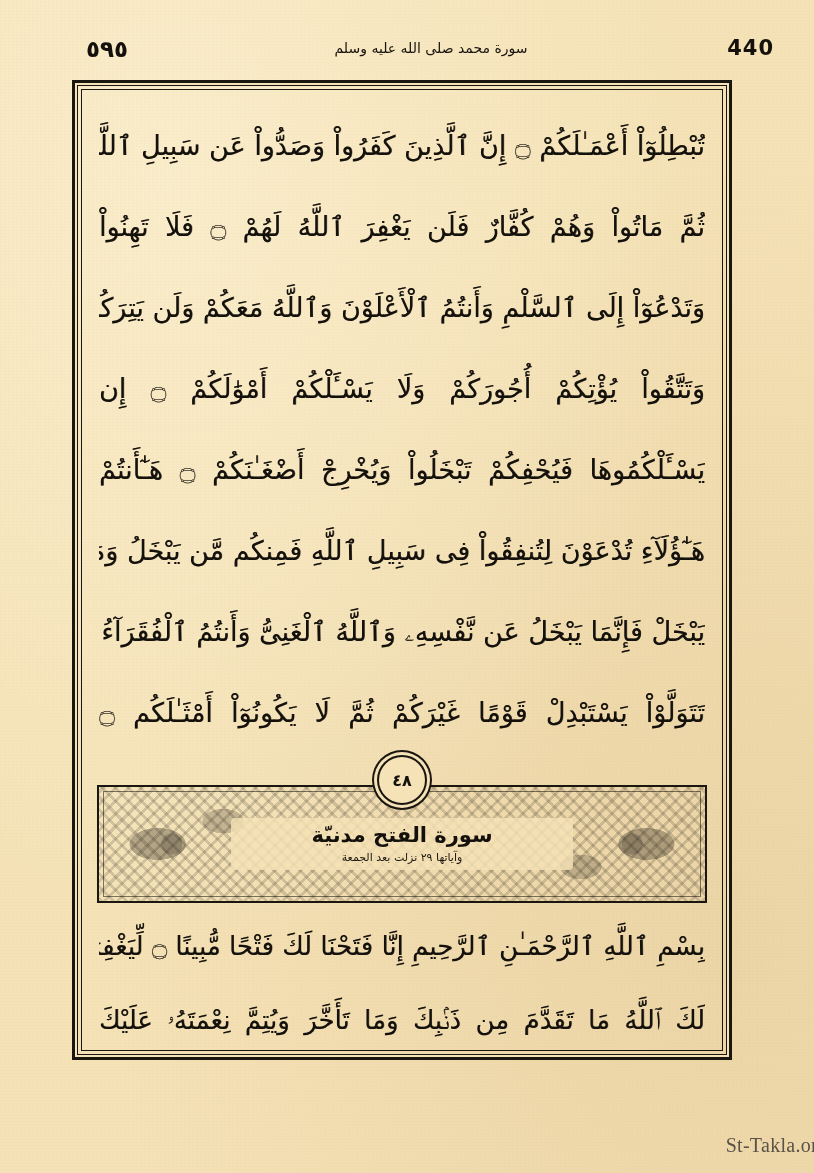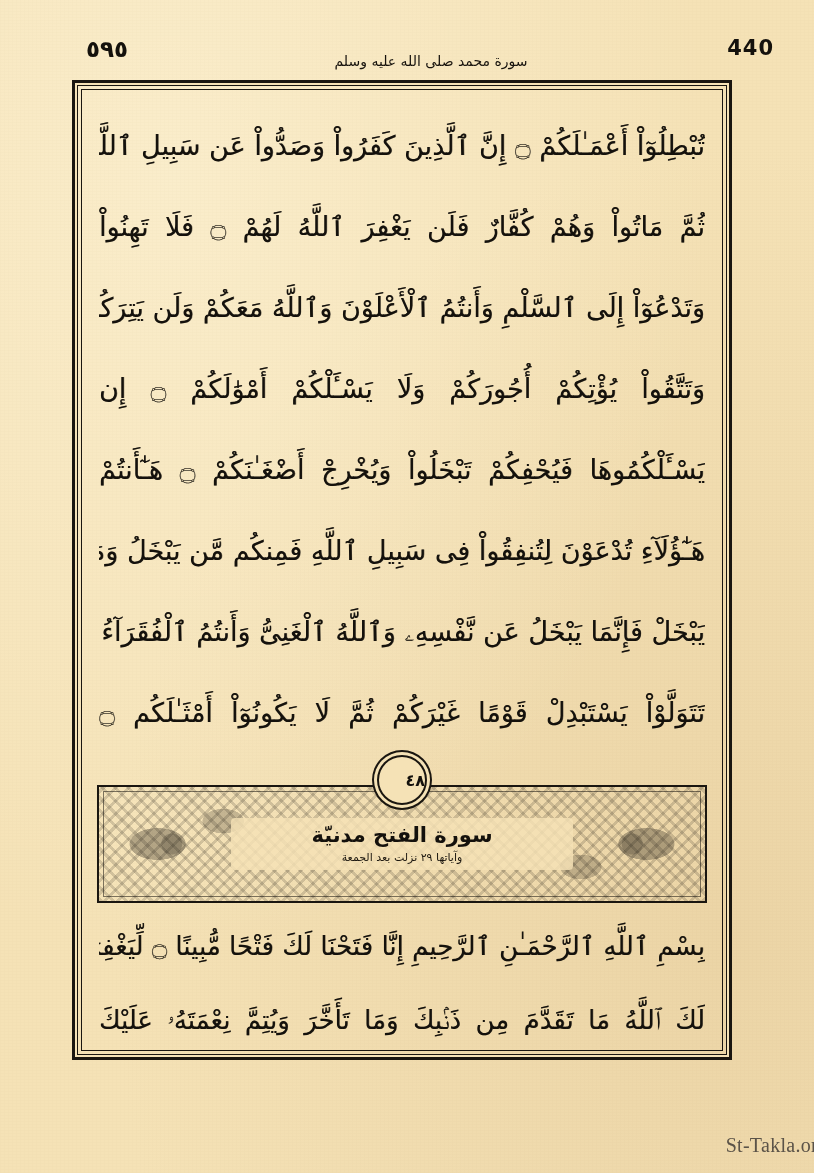--- a/index.html
+++ b/index.html
@@ -49,21 +49,21 @@
     font-family: "DejaVu Sans", sans-serif;
     font-size: 23px;
     font-weight: 700;
     color: #14110c;
     letter-spacing: 1px;
   }
   .folio-left { left: 16px; }
   .folio-right { right: 18px; font-size: 21px; }
   .running-title {
     position: absolute;
-    top: 17px;
+    top: 4px;
     left: 0;
     right: 0;
     text-align: center;
     font-family: "DejaVu Sans", sans-serif;
     font-size: 14px;
     color: #16120c;
     direction: rtl;
     letter-spacing: 0px;
   }
 
@@ -174,21 +174,21 @@
     left: 50%;
     top: 672px;
     transform: translateX(-50%);
     width: 46px;
     height: 46px;
     border-radius: 50%;
     border: 2px solid #1a1610;
     background: #f5e2b6;
     display: flex;
     align-items: center;
-    justify-content: flex-end;
+    justify-content: center;
     box-shadow: 0 0 0 3px #f5e2b6, 0 0 0 5px #1a1610;
     z-index: 4;
   }
   .medallion span {
     font-size: 16px;
     font-weight: 700;
     color: #14110c;
     font-family: "DejaVu Sans", sans-serif;
   }
 

